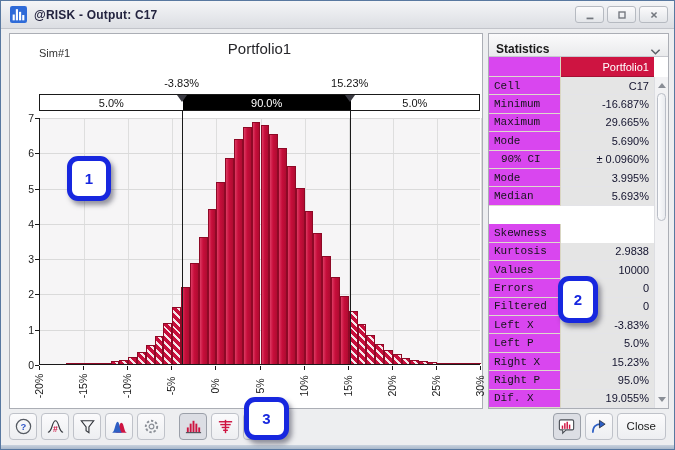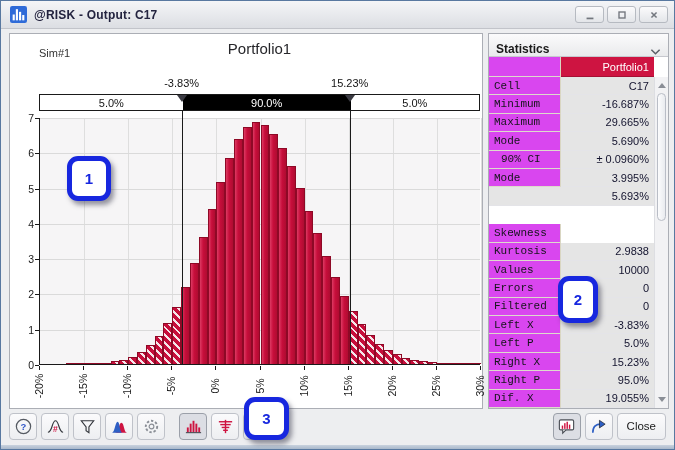--- a/index.html
+++ b/index.html
@@ -259,20 +259,21 @@
           </div>
           <div class="srow">
             <div class="scell-label indent">90% CI</div>
             <div class="scell-value">± 0.0960%</div>
           </div>
           <div class="srow">
             <div class="scell-label">Mode</div>
             <div class="scell-value">3.995%</div>
           </div>
           <div class="srow">
+            <div class="scell-label">Median</div>
             <div class="scell-value">5.693%</div>
           </div>
           <div class="srow">
           </div>
           <div class="srow">
             <div class="scell-label">Skewness</div>
           </div>
           <div class="srow">
             <div class="scell-label">Kurtosis</div>
             <div class="scell-value">2.9838</div>

